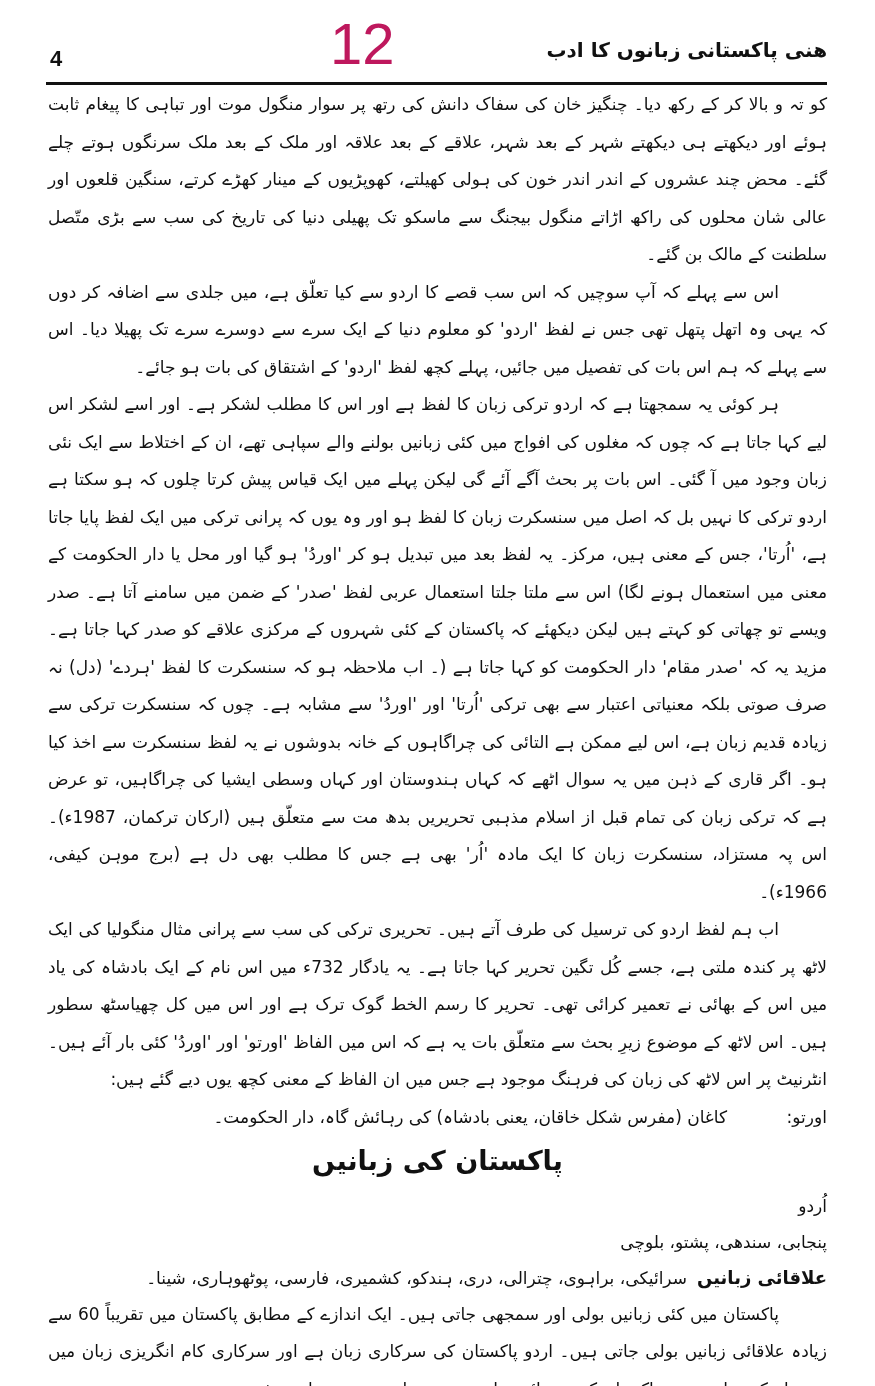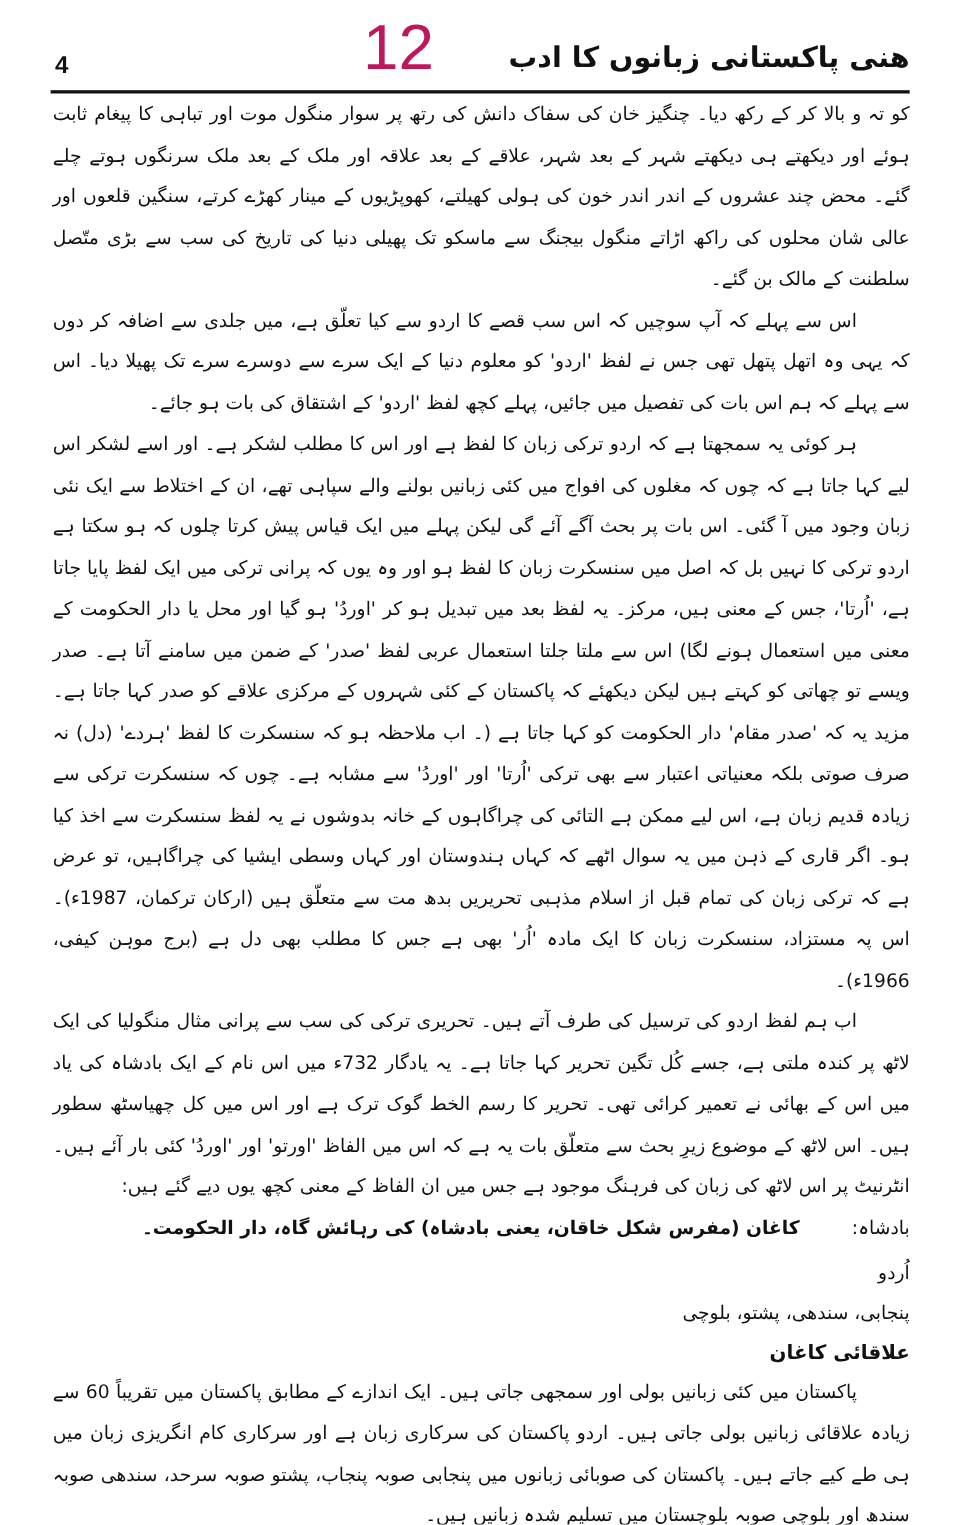--- a/index.html
+++ b/index.html
@@ -1,26 +1,26 @@
 <!DOCTYPE html>
 <html><head>
 <meta charset="utf-8">
 <style>
   html, body { margin: 0; padding: 0; background: #ffffff; }
   body { width: 875px; height: 1386px; position: relative; overflow: hidden; font-family: "DejaVu Sans", sans-serif; color: #111; }
   .page-number { position: absolute; left: 50px; top: 46px; font-family: "Liberation Sans", sans-serif; font-weight: bold; font-size: 22px; color: #111; }
   .sheet-number { position: absolute; left: 330px; top: 14px; font-family: "Liberation Sans", sans-serif; font-size: 58px; line-height: 60px; color: #be185d; }
-  .running-title { position: absolute; right: 48px; top: 38px; direction: rtl; font-family: "DejaVu Sans", sans-serif; font-size: 26px; font-weight: bold; color: #111; white-space: nowrap; }
+  .running-title { position: absolute; right: 48px; top: 38px; direction: rtl; font-family: "DejaVu Sans", sans-serif; font-size: 20px; font-weight: bold; color: #111; white-space: nowrap; }
   .header-rule { position: absolute; left: 46px; right: 48px; top: 82px; height: 3px; background: #111; }
   .content { position: absolute; left: 48px; right: 48px; top: 86px; direction: rtl; text-align: justify; text-align-last: auto; }
   .para { font-size: 17px; line-height: 37.5px; margin: 0; }
   .para.indent { text-indent: 48px; }
   .definition { display: flex; font-size: 17px; line-height: 37px; direction: rtl; }
   .definition .term { width: 70px; }
-  .definition .def { padding-right: 30px; font-weight: bold; }
+  .definition .def { padding-right: 30px; }
   .section-heading { text-align: center; font-size: 27px; font-weight: bold; line-height: 46px; margin: 2px 0 0 0; }
   .lang-table { margin-top: 4px; }
   .lang-row { display: flex; direction: rtl; font-size: 17px; line-height: 36px; }
   .lang-row .cat { width: 140px; font-weight: bold; font-size: 18px; }
   .lang-row .list { flex: 1; }
 </style>
 </head>
 <body>
 
 <div class="page-number">4</div>
@@ -28,32 +28,34 @@
 <div class="running-title">ھنی پاکستانی زبانوں کا ادب</div>
 <div class="header-rule"></div>
 
 <div class="content">
   <p class="para">کو تہ و بالا کر کے رکھ دیا۔ چنگیز خان کی سفاک دانش کی رتھ پر سوار منگول موت اور تباہی کا پیغام ثابت ہوئے اور دیکھتے ہی دیکھتے شہر کے بعد شہر، علاقے کے بعد علاقہ اور ملک کے بعد ملک سرنگوں ہوتے چلے گئے۔ محض چند عشروں کے اندر اندر خون کی ہولی کھیلتے، کھوپڑیوں کے مینار کھڑے کرتے، سنگین قلعوں اور عالی شان محلوں کی راکھ اڑاتے منگول بیجنگ سے ماسکو تک پھیلی دنیا کی تاریخ کی سب سے بڑی متّصل سلطنت کے مالک بن گئے۔</p>
   <p class="para indent">اس سے پہلے کہ آپ سوچیں کہ اس سب قصے کا اردو سے کیا تعلّق ہے، میں جلدی سے اضافہ کر دوں کہ یہی وہ اتھل پتھل تھی جس نے لفظ 'اردو' کو معلوم دنیا کے ایک سرے سے دوسرے سرے تک پھیلا دیا۔ اس سے پہلے کہ ہم اس بات کی تفصیل میں جائیں، پہلے کچھ لفظ 'اردو' کے اشتقاق کی بات ہو جائے۔</p>
   <p class="para indent">ہر کوئی یہ سمجھتا ہے کہ اردو ترکی زبان کا لفظ ہے اور اس کا مطلب لشکر ہے۔ اور اسے لشکر اس لیے کہا جاتا ہے کہ چوں کہ مغلوں کی افواج میں کئی زبانیں بولنے والے سپاہی تھے، ان کے اختلاط سے ایک نئی زبان وجود میں آ گئی۔ اس بات پر بحث آگے آئے گی لیکن پہلے میں ایک قیاس پیش کرتا چلوں کہ ہو سکتا ہے اردو ترکی کا نہیں بل کہ اصل میں سنسکرت زبان کا لفظ ہو اور وہ یوں کہ پرانی ترکی میں ایک لفظ پایا جاتا ہے، 'اُرتا'، جس کے معنی ہیں، مرکز۔ یہ لفظ بعد میں تبدیل ہو کر 'اوردُ' ہو گیا اور محل یا دار الحکومت کے معنی میں استعمال ہونے لگا) اس سے ملتا جلتا استعمال عربی لفظ 'صدر' کے ضمن میں سامنے آتا ہے۔ صدر ویسے تو چھاتی کو کہتے ہیں لیکن دیکھئے کہ پاکستان کے کئی شہروں کے مرکزی علاقے کو صدر کہا جاتا ہے۔ مزید یہ کہ 'صدر مقام' دار الحکومت کو کہا جاتا ہے (۔ اب ملاحظہ ہو کہ سنسکرت کا لفظ 'ہردے' (دل) نہ صرف صوتی بلکہ معنیاتی اعتبار سے بھی ترکی 'اُرتا' اور 'اوردُ' سے مشابہ ہے۔ چوں کہ سنسکرت ترکی سے زیادہ قدیم زبان ہے، اس لیے ممکن ہے التائی کی چراگاہوں کے خانہ بدوشوں نے یہ لفظ سنسکرت سے اخذ کیا ہو۔ اگر قاری کے ذہن میں یہ سوال اٹھے کہ کہاں ہندوستان اور کہاں وسطی ایشیا کی چراگاہیں، تو عرض ہے کہ ترکی زبان کی تمام قبل از اسلام مذہبی تحریریں بدھ مت سے متعلّق ہیں (ارکان ترکمان، 1987ء)۔ اس پہ مستزاد، سنسکرت زبان کا ایک مادہ 'اُر' بھی ہے جس کا مطلب بھی دل ہے (برج موہن کیفی، 1966ء)۔</p>
   <p class="para indent">اب ہم لفظ اردو کی ترسیل کی طرف آتے ہیں۔ تحریری ترکی کی سب سے پرانی مثال منگولیا کی ایک لاٹھ پر کندہ ملتی ہے، جسے کُل تگین تحریر کہا جاتا ہے۔ یہ یادگار 732ء میں اس نام کے ایک بادشاہ کی یاد میں اس کے بھائی نے تعمیر کرائی تھی۔ تحریر کا رسم الخط گوک ترک ہے اور اس میں کل چھیاسٹھ سطور ہیں۔ اس لاٹھ کے موضوع زیرِ بحث سے متعلّق بات یہ ہے کہ اس میں الفاظ 'اورتو' اور 'اوردُ' کئی بار آئے ہیں۔ انٹرنیٹ پر اس لاٹھ کی زبان کی فرہنگ موجود ہے جس میں ان الفاظ کے معنی کچھ یوں دیے گئے ہیں:</p>
 
   <div class="definition">
-    <span class="term">بادشاہ:</span>
+    <span class="term">اورتو:</span>
     <span class="def">کاغان (مفرس شکل خاقان، یعنی بادشاہ) کی رہائش گاہ، دار الحکومت۔</span>
   </div>
 
+  <h2 class="section-heading">پاکستان کی زبانیں</h2>
 
   <div class="lang-table">
     <div class="lang-row">
       <span class="list">اُردو</span>
     </div>
     <div class="lang-row">
       <span class="list">پنجابی، سندھی، پشتو، بلوچی</span>
     </div>
     <div class="lang-row">
-      <span class="cat">علاقائی کاغان</span>
+      <span class="cat">علاقائی زبانیں</span>
+      <span class="list">سرائیکی، براہوی، چترالی، دری، ہندکو، کشمیری، فارسی، پوٹھوہاری، شینا۔</span>
     </div>
   </div>
 
   <p class="para indent">پاکستان میں کئی زبانیں بولی اور سمجھی جاتی ہیں۔ ایک اندازے کے مطابق پاکستان میں تقریباً 60 سے زیادہ علاقائی زبانیں بولی جاتی ہیں۔ اردو پاکستان کی سرکاری زبان ہے اور سرکاری کام انگریزی زبان میں ہی طے کیے جاتے ہیں۔ پاکستان کی صوبائی زبانوں میں پنجابی صوبہ پنجاب، پشتو صوبہ سرحد، سندھی صوبہ سندھ اور بلوچی صوبہ بلوچستان میں تسلیم شدہ زبانیں ہیں۔</p>
 
 </div>
 
 </body></html>

